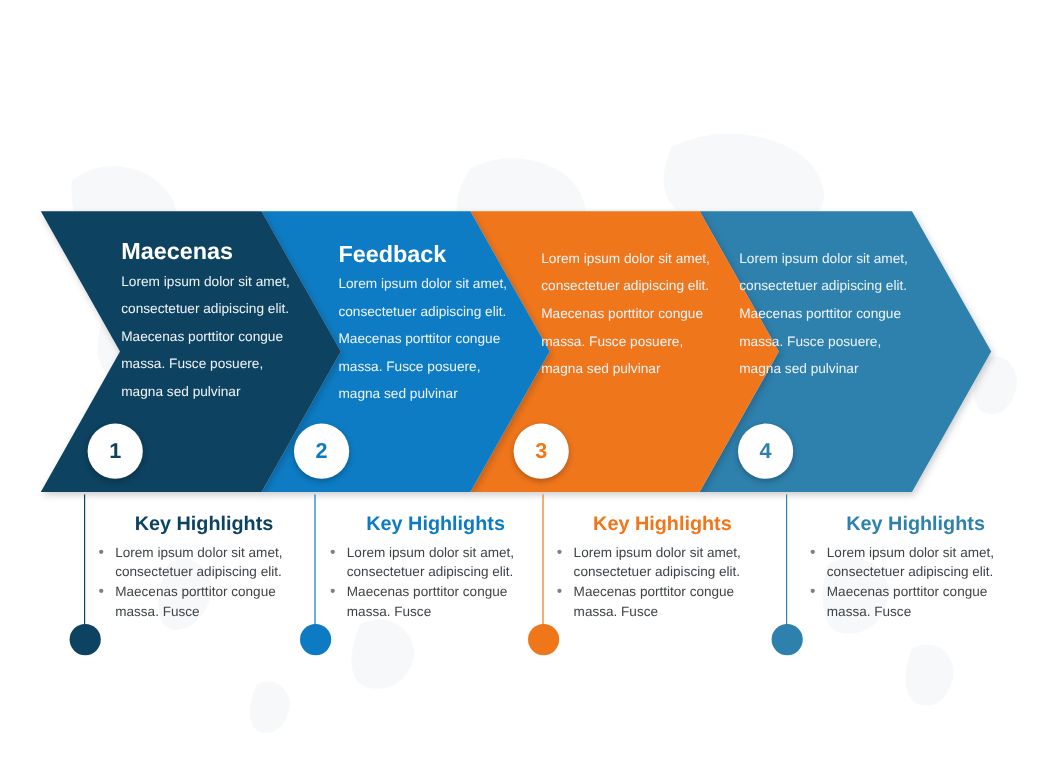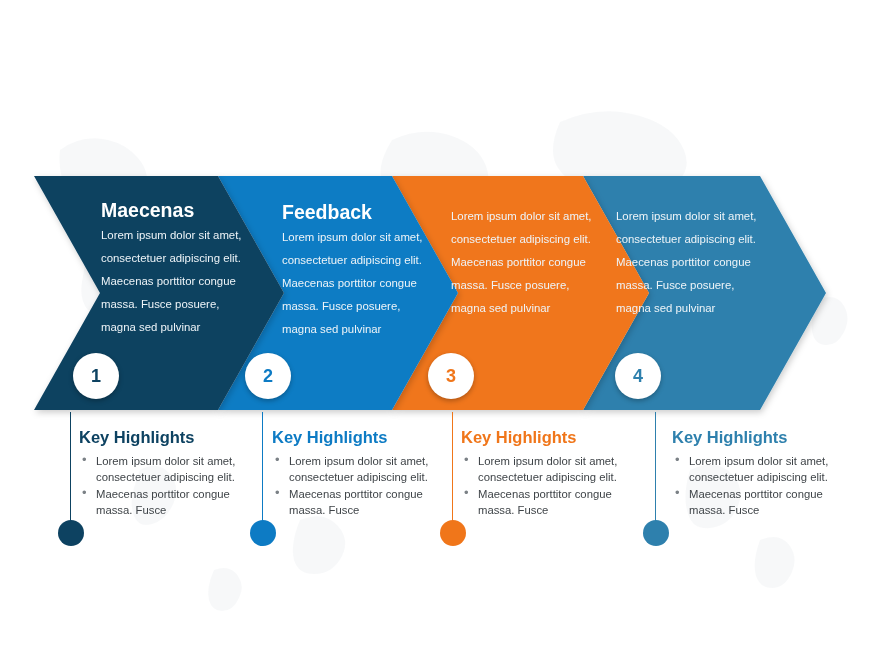--- a/index.html
+++ b/index.html
@@ -43,21 +43,21 @@
     display:flex;align-items:center;justify-content:center;
     font-size:18px;font-weight:bold;
   }
 
   
   .conn-line{position:absolute;width:1.4px;}
   .conn-dot{position:absolute;width:26px;height:26px;border-radius:50%;}
 
   
   .kh-block{position:absolute;width:182px;}
-  .kh-title{font-size:16.5px;font-weight:bold;line-height:22px;margin-bottom:5px;}
+  .kh-title{font-size:16.5px;font-weight:bold;line-height:22px;margin-bottom:5px;text-align:center;}
   .kh-list{list-style:none;margin:0;padding:0;}
   .kh-list li{
     position:relative;padding-left:17px;
     font-size:11.3px;line-height:16px;color:#3f4448;
     margin-bottom:1px;
   }
   .kh-list li::before{
     content:"\2022";position:absolute;left:3px;top:-1px;
     color:#7b8186;font-size:13px;line-height:16px;
   }

